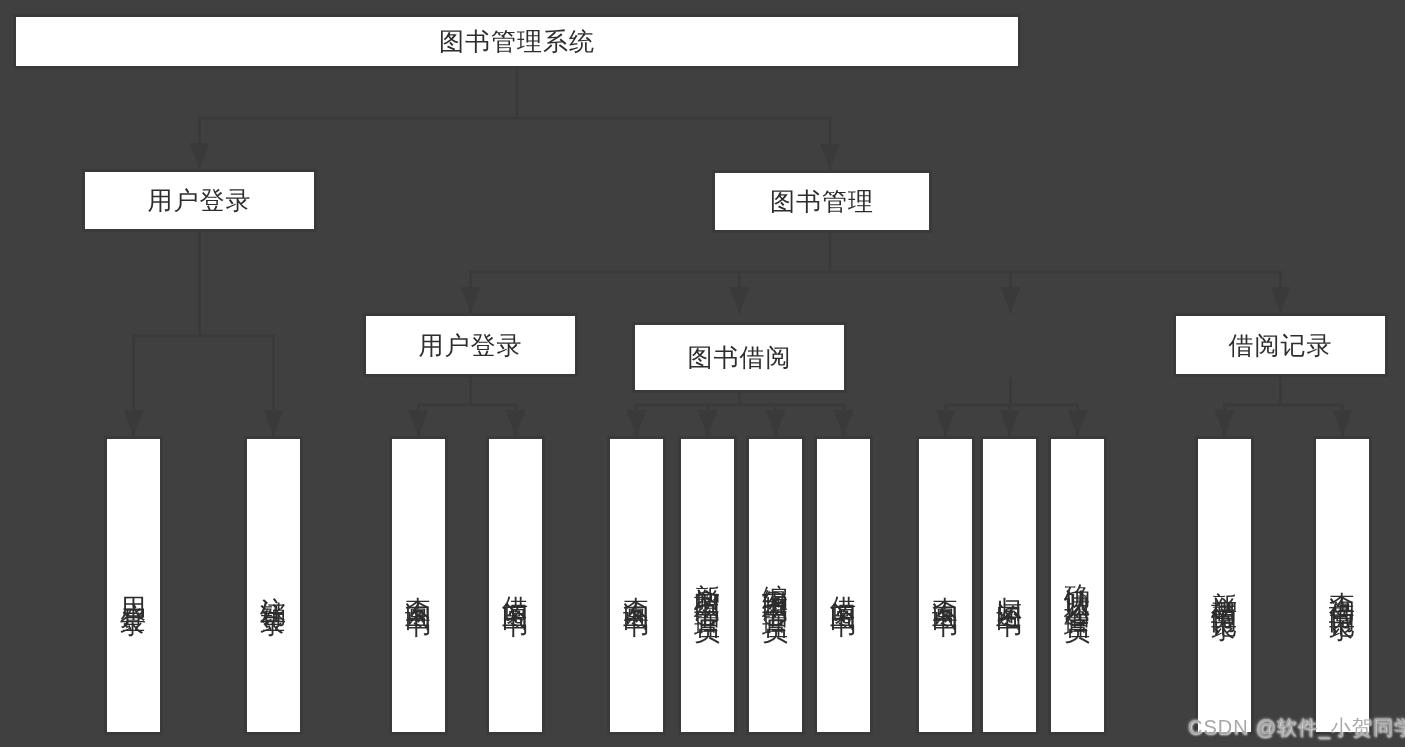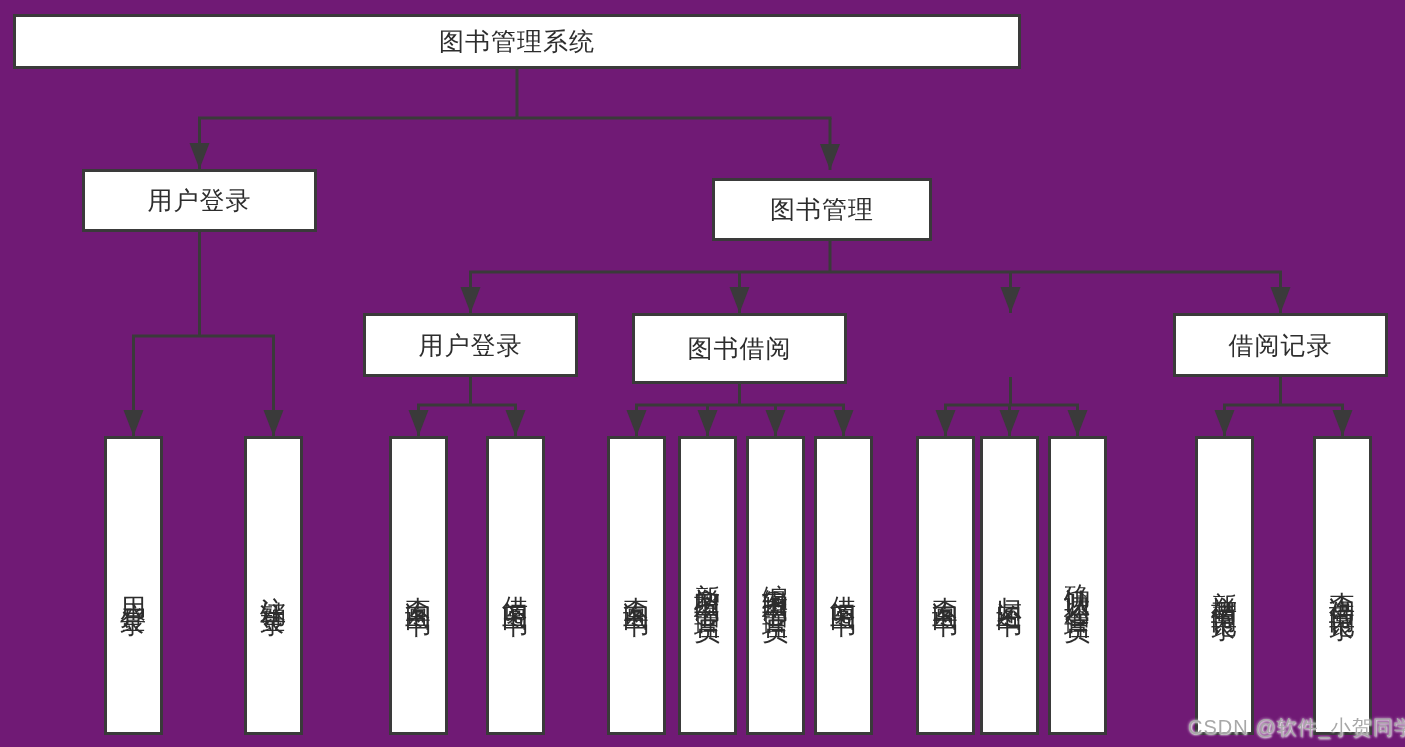--- a/index.html
+++ b/index.html
@@ -1,19 +1,19 @@
 <!DOCTYPE html>
 <html><head>
 <meta charset="utf-8">
 <style>
   html,body{margin:0;padding:0;background:#ffffff;}
   .canvas{
     position:relative;
     width:1405px;height:747px;
-    background:#701a75;
+    background:#404040;
     font-family:"Liberation Sans","DejaVu Sans",sans-serif;
     overflow:hidden;
     text-align:center;
   }
   .canvas svg{position:absolute;left:0;top:0;}
   .box{
     position:absolute;
     box-sizing:border-box;
     border:3px solid #3a3a3a;
     background:#ffffff;
@@ -108,28 +108,28 @@
     </g>
   </svg>
 
   <div class="box hbox" style="left:13px;top:14px;width:1008px;height:55px">
     <span>图书管理系统</span>
   </div>
 
   <div class="box hbox" style="left:82px;top:169px;width:235px;height:63px">
     <span>用户登录</span>
   </div>
-  <div class="box hbox" style="left:712px;top:178px;width:220px;height:63px">
+  <div class="box hbox" style="left:712px;top:170px;width:220px;height:63px">
     <span>图书管理</span>
   </div>
 
   <div class="box hbox" style="left:363px;top:313px;width:215px;height:64px">
     <span>用户登录</span>
   </div>
-  <div class="box hbox" style="left:632px;top:313px;width:215px;height:71px">
+  <div class="box hbox" style="left:632px;top:322px;width:215px;height:71px">
     <span>图书借阅</span>
   </div>
   <div class="box hbox" style="left:1173px;top:313px;width:215px;height:64px">
     <span>借阅记录</span>
   </div>
 
   <div class="box vbox" style="left:104px">
     <span>用户登录</span>
   </div>
   <div class="box vbox" style="left:244px">

